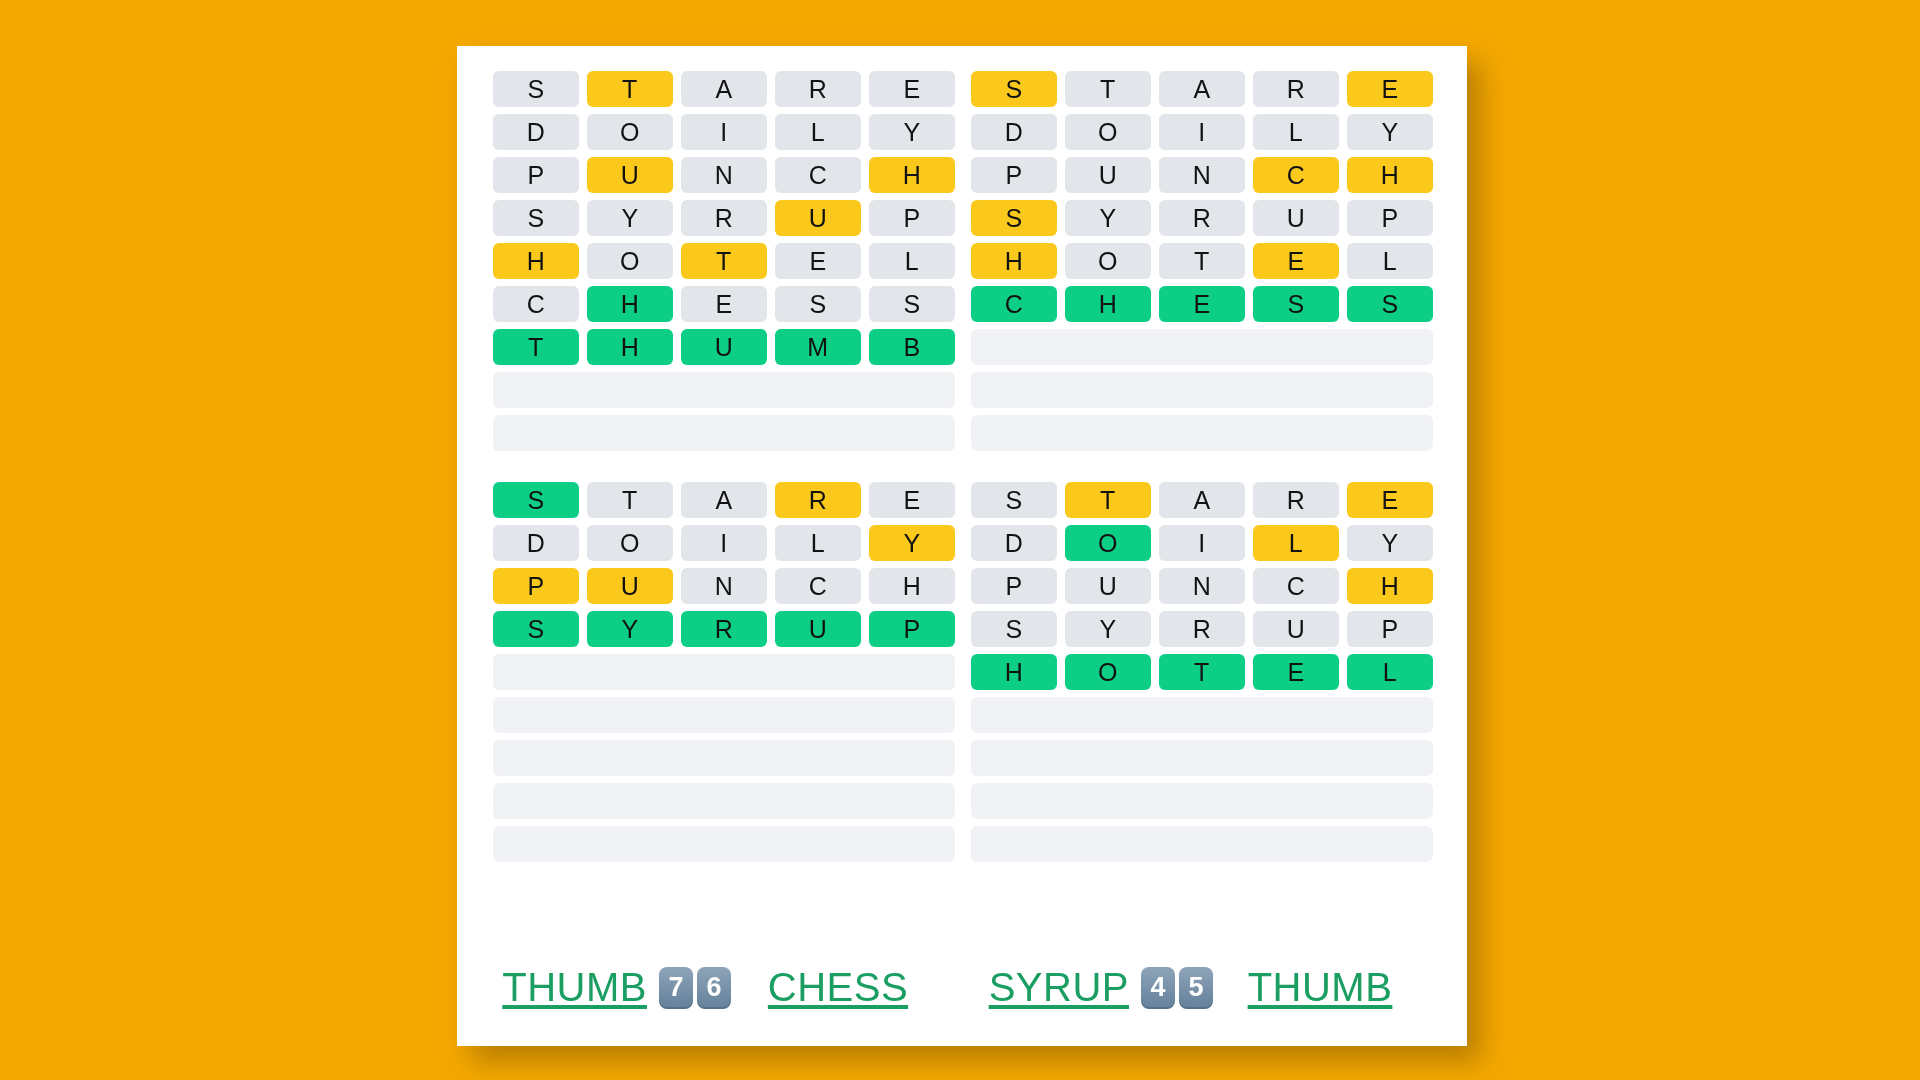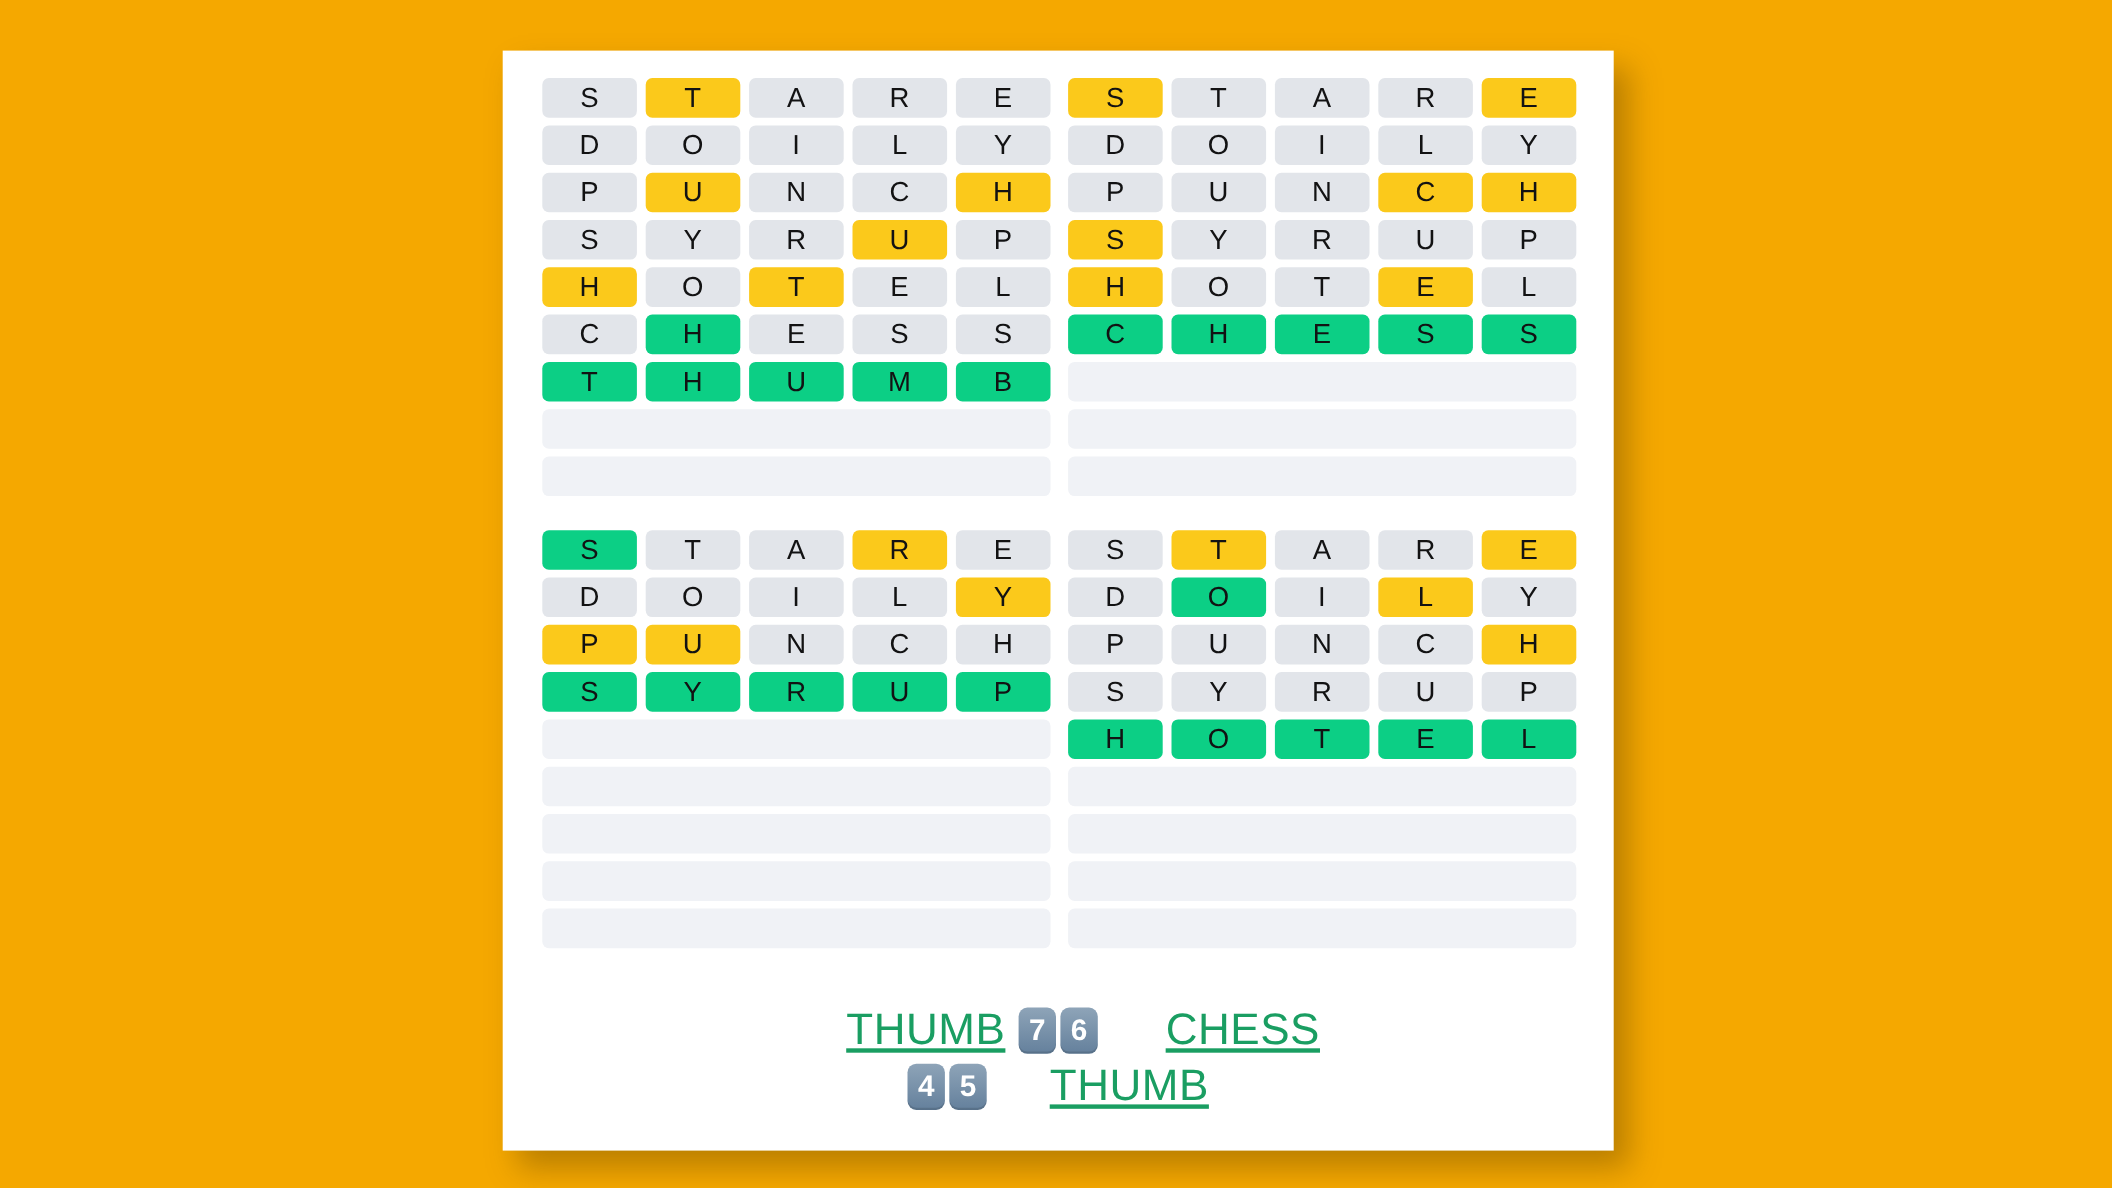--- a/index.html
+++ b/index.html
@@ -66,39 +66,39 @@
     background: #f0f2f6;
     margin-bottom: 7px;
   }
   .spacer-mid { height: 24px; }
   .footer {
     position: absolute;
     left: 0;
     right: 0;
     bottom: 36px;
     display: flex;
-    flex-direction: column;
+    flex-direction: row;
     align-items: center;
     gap: 6px;
   }
   .score-line {
     display: flex;
     align-items: center;
     gap: 12px;
   }
   .word-link {
     font-size: 40px;
     color: #1a9e62;
     text-decoration: underline;
     text-underline-offset: 4px;
     letter-spacing: 0.5px;
     white-space: nowrap;
   }
   .word-link.left  { text-align: right; width: 190px; }
-  .word-link.right { text-align: right;  width: 190px; }
+  .word-link.right { text-align: center;  width: 190px; }
   .badges {
     display: flex;
     gap: 4px;
   }
   .badge {
     width: 34px;
     height: 42px;
     border-radius: 8px;
     background: linear-gradient(180deg, #8ea4b8 0%, #64809c 100%);
     color: #ffffff;
@@ -303,20 +303,21 @@
     <div class="footer">
       <div class="score-line">
         <span class="word-link left">THUMB</span>
         <span class="badges">
           <span class="badge">7</span>
           <span class="badge">6</span>
         </span>
         <span class="word-link right">CHESS</span>
       </div>
       <div class="score-line">
+        <span class="word-link left">SYRUP</span>
         <span class="badges">
           <span class="badge">4</span>
           <span class="badge">5</span>
         </span>
         <span class="word-link right">THUMB</span>
       </div>
     </div>
 
   </div>
 </div>

